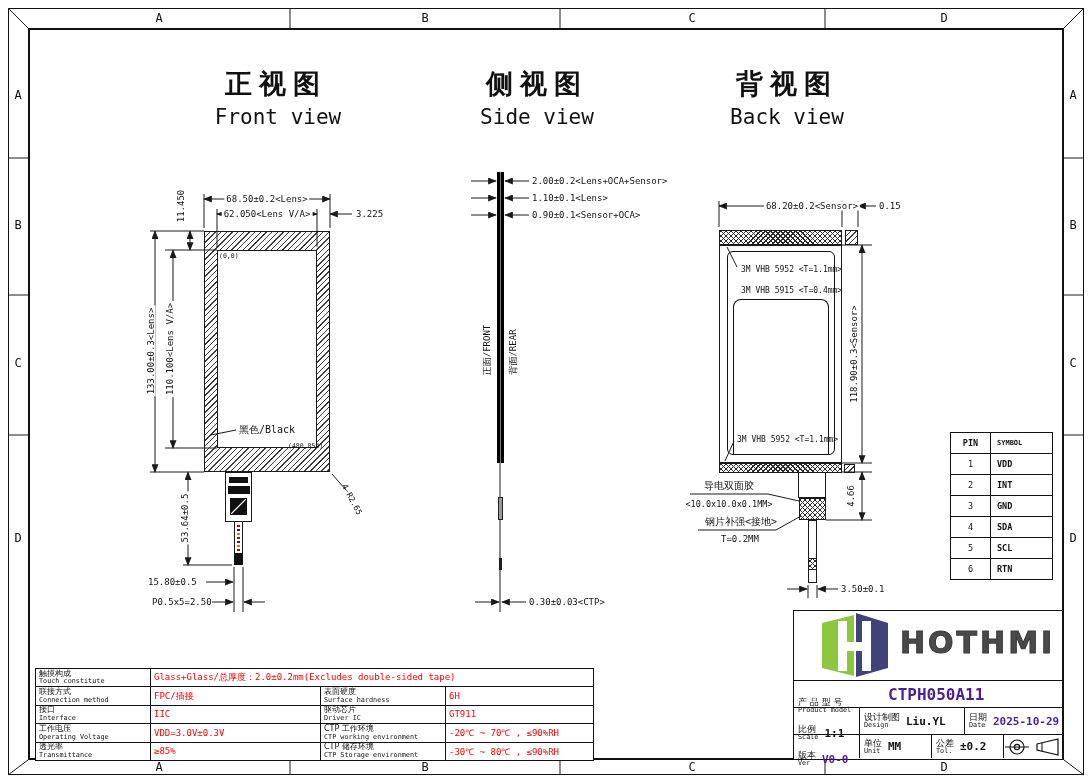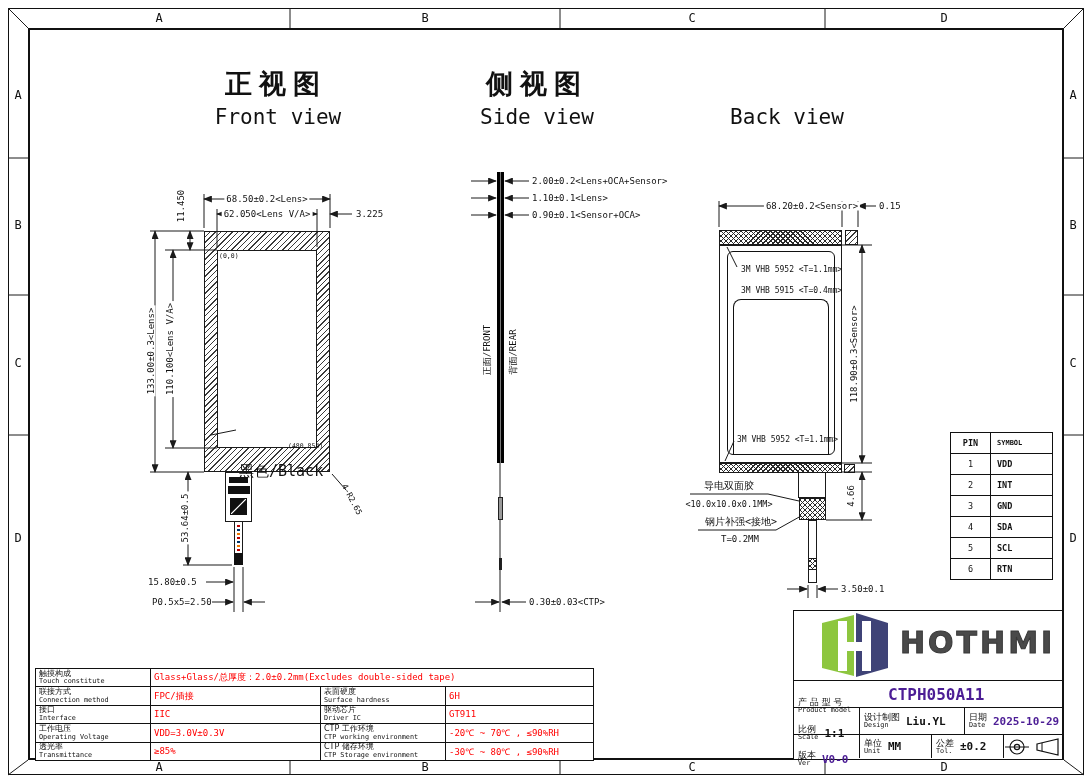--- a/index.html
+++ b/index.html
@@ -189,33 +189,34 @@
     <line x1="737" y1="267" x2="727" y2="247"></line>
     <line x1="734" y1="441" x2="725" y2="461"></line>
     <polyline points="690,494 768,494 799,501"></polyline>
     <polyline points="698,530 776,530 801,516"></polyline>
   </svg>
 
   <span class="title-cn tc" style="left:276px;top:84px;">正视图</span>
   <span class="title-en tc" style="left:278px;top:117px;">Front view</span>
   <span class="title-cn tc" style="left:537px;top:84px;">侧视图</span>
   <span class="title-en tc" style="left:537px;top:117px;">Side view</span>
+  <span class="title-cn tc" style="left:787px;top:84px;">背视图</span>
   <span class="title-en tc" style="left:787px;top:117px;">Back view</span>
 
   <span class="t tc bg" style="left:267px;top:199px;">68.50±0.2&lt;Lens&gt;</span>
   <span class="t tc bg" style="left:267px;top:214px;">62.050&lt;Lens V/A&gt;</span>
   <span class="t tl" style="left:356px;top:214px;">3.225</span>
   <span class="t tv bg" style="left:181px;top:206px;">11.450</span>
   <span class="t tv bg" style="left:151px;top:351px;">133.00±0.3&lt;Lens&gt;</span>
   <span class="t tv bg" style="left:170px;top:349px;">110.100&lt;Lens V/A&gt;</span>
   <span class="t tv bg" style="left:185px;top:518px;">53.64±0.5</span>
   <span class="t tl" style="left:148px;top:582px;">15.80±0.5</span>
   <span class="t tl" style="left:152px;top:602px;">P0.5x5=2.50</span>
   <span class="t t8" style="left:347px;top:483px;transform:rotate(62deg);transform-origin:0 0;">4-R2.65</span>
-  <span class="t tl" style="left:239px;top:430px;font-size:15px;margin-top:41px;">黑色/Black</span>
+  <span class="t tl" style="left:239px;top:430px;font-size:10px;">黑色/Black</span>
   <span class="t t6" style="left:219px;top:253px;">(0,0)</span>
   <span class="t t6" style="left:288px;top:443px;">(480,854)</span>
 
   <span class="t tl" style="left:532px;top:181px;">2.00±0.2&lt;Lens+OCA+Sensor&gt;</span>
   <span class="t tl" style="left:532px;top:198px;">1.10±0.1&lt;Lens&gt;</span>
   <span class="t tl" style="left:532px;top:215px;">0.90±0.1&lt;Sensor+OCA&gt;</span>
   <span class="t tl" style="left:529px;top:602px;">0.30±0.03&lt;CTP&gt;</span>
   <span class="t tv" style="left:487px;top:350px;">正面/FRONT</span>
   <span class="t tv" style="left:513px;top:352px;">背面/REAR</span>
 

